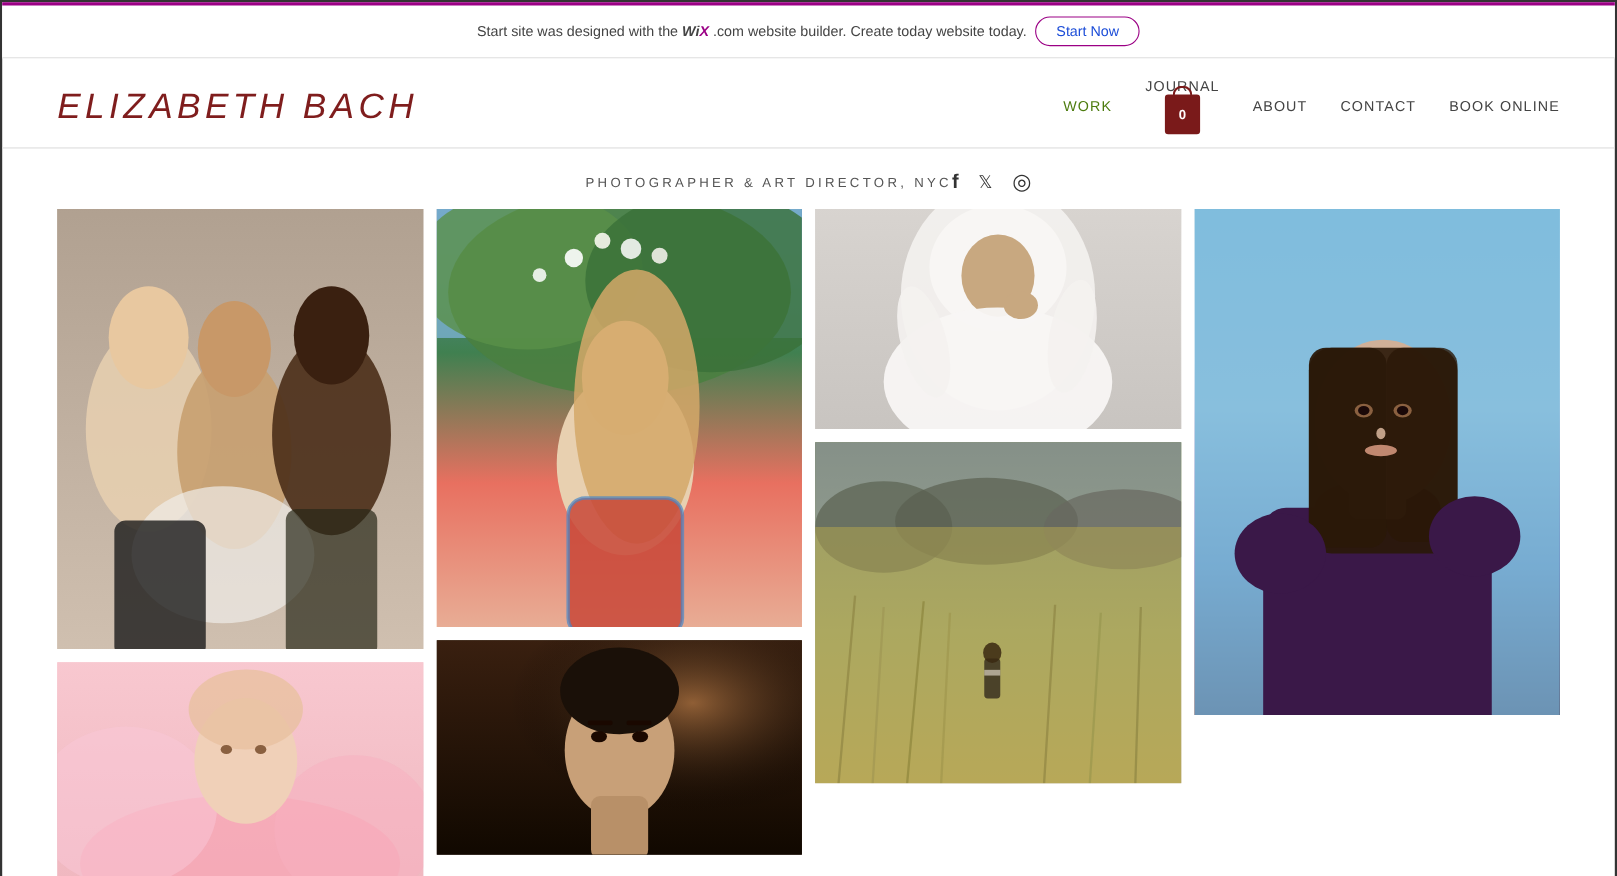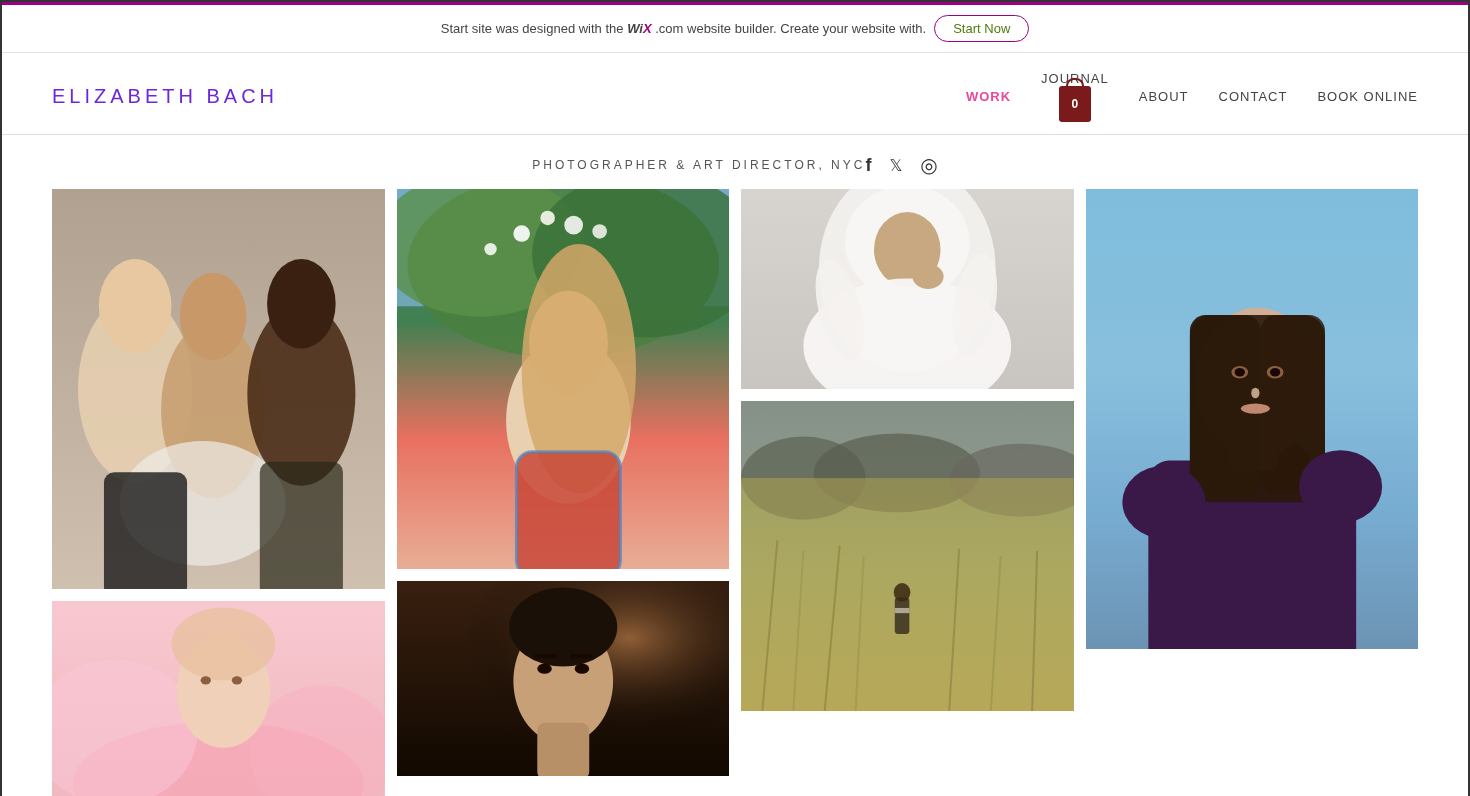--- a/index.html
+++ b/index.html
@@ -23,59 +23,60 @@
       font-weight: bold;
       font-style: italic;
     }
     .top-banner .wix-x {
       color: #9b0085;
       font-style: italic;
       font-weight: bold;
     }
     .start-now-btn {
       border: 1.5px solid #9b0085;
-      color: #4d7c0f;
+      color: #1d4ed8;
       background: #fff;
       border-radius: 20px;
       padding: 5px 18px;
       font-size: 13px;
       cursor: pointer;
       font-weight: 500;
     }
 
     
     .header {
       display: flex;
       align-items: center;
       justify-content: space-between;
       padding: 18px 50px 0 50px;
       border-bottom: 1px solid #ddd;
       padding-bottom: 12px;
     }
     .site-title {
-      font-size: 20px;
+      font-size: 32px;
       letter-spacing: 4px;
       font-weight: 400;
       text-transform: uppercase;
-      color: #6d28d9;
+      color: #7f1d1d;
+      font-style: italic;
     }
     .nav {
       display: flex;
       align-items: center;
       gap: 30px;
     }
     .nav-item {
       font-size: 13px;
       letter-spacing: 1px;
       color: #444;
       cursor: pointer;
       text-decoration: none;
       text-transform: uppercase;
     }
-    .nav-item.active { color: #ec4899; font-weight: bold; }
+    .nav-item.active { color: #4d7c0f; }
     .cart-bag {
       width: 32px;
       height: 36px;
       background: #7a1a1a;
       border-radius: 3px;
       display: flex;
       align-items: center;
       justify-content: center;
       color: #fff;
       font-size: 12px;
@@ -194,21 +195,21 @@
 </head>
 <body>
 <div class="outer-border">
 
 <div class="top-banner">
   <span>
     <span>Start site was designed with the </span>
     <span class="wix-logo">
       Wi<span class="wix-x">X</span>
     </span>
-    <span>.com website builder. Create your website with.</span>
+    <span>.com website builder. Create today website today.</span>
   </span>
   <button class="start-now-btn">Start Now</button>
 </div>
 
 <div class="header">
   <div class="site-title">ELIZABETH BACH</div>
   <nav class="nav">
     <a class="nav-item active">WORK</a>
     <div style="position:relative; display:flex; flex-direction:column; align-items:center;">
       <a class="nav-item">JOURNAL</a>

